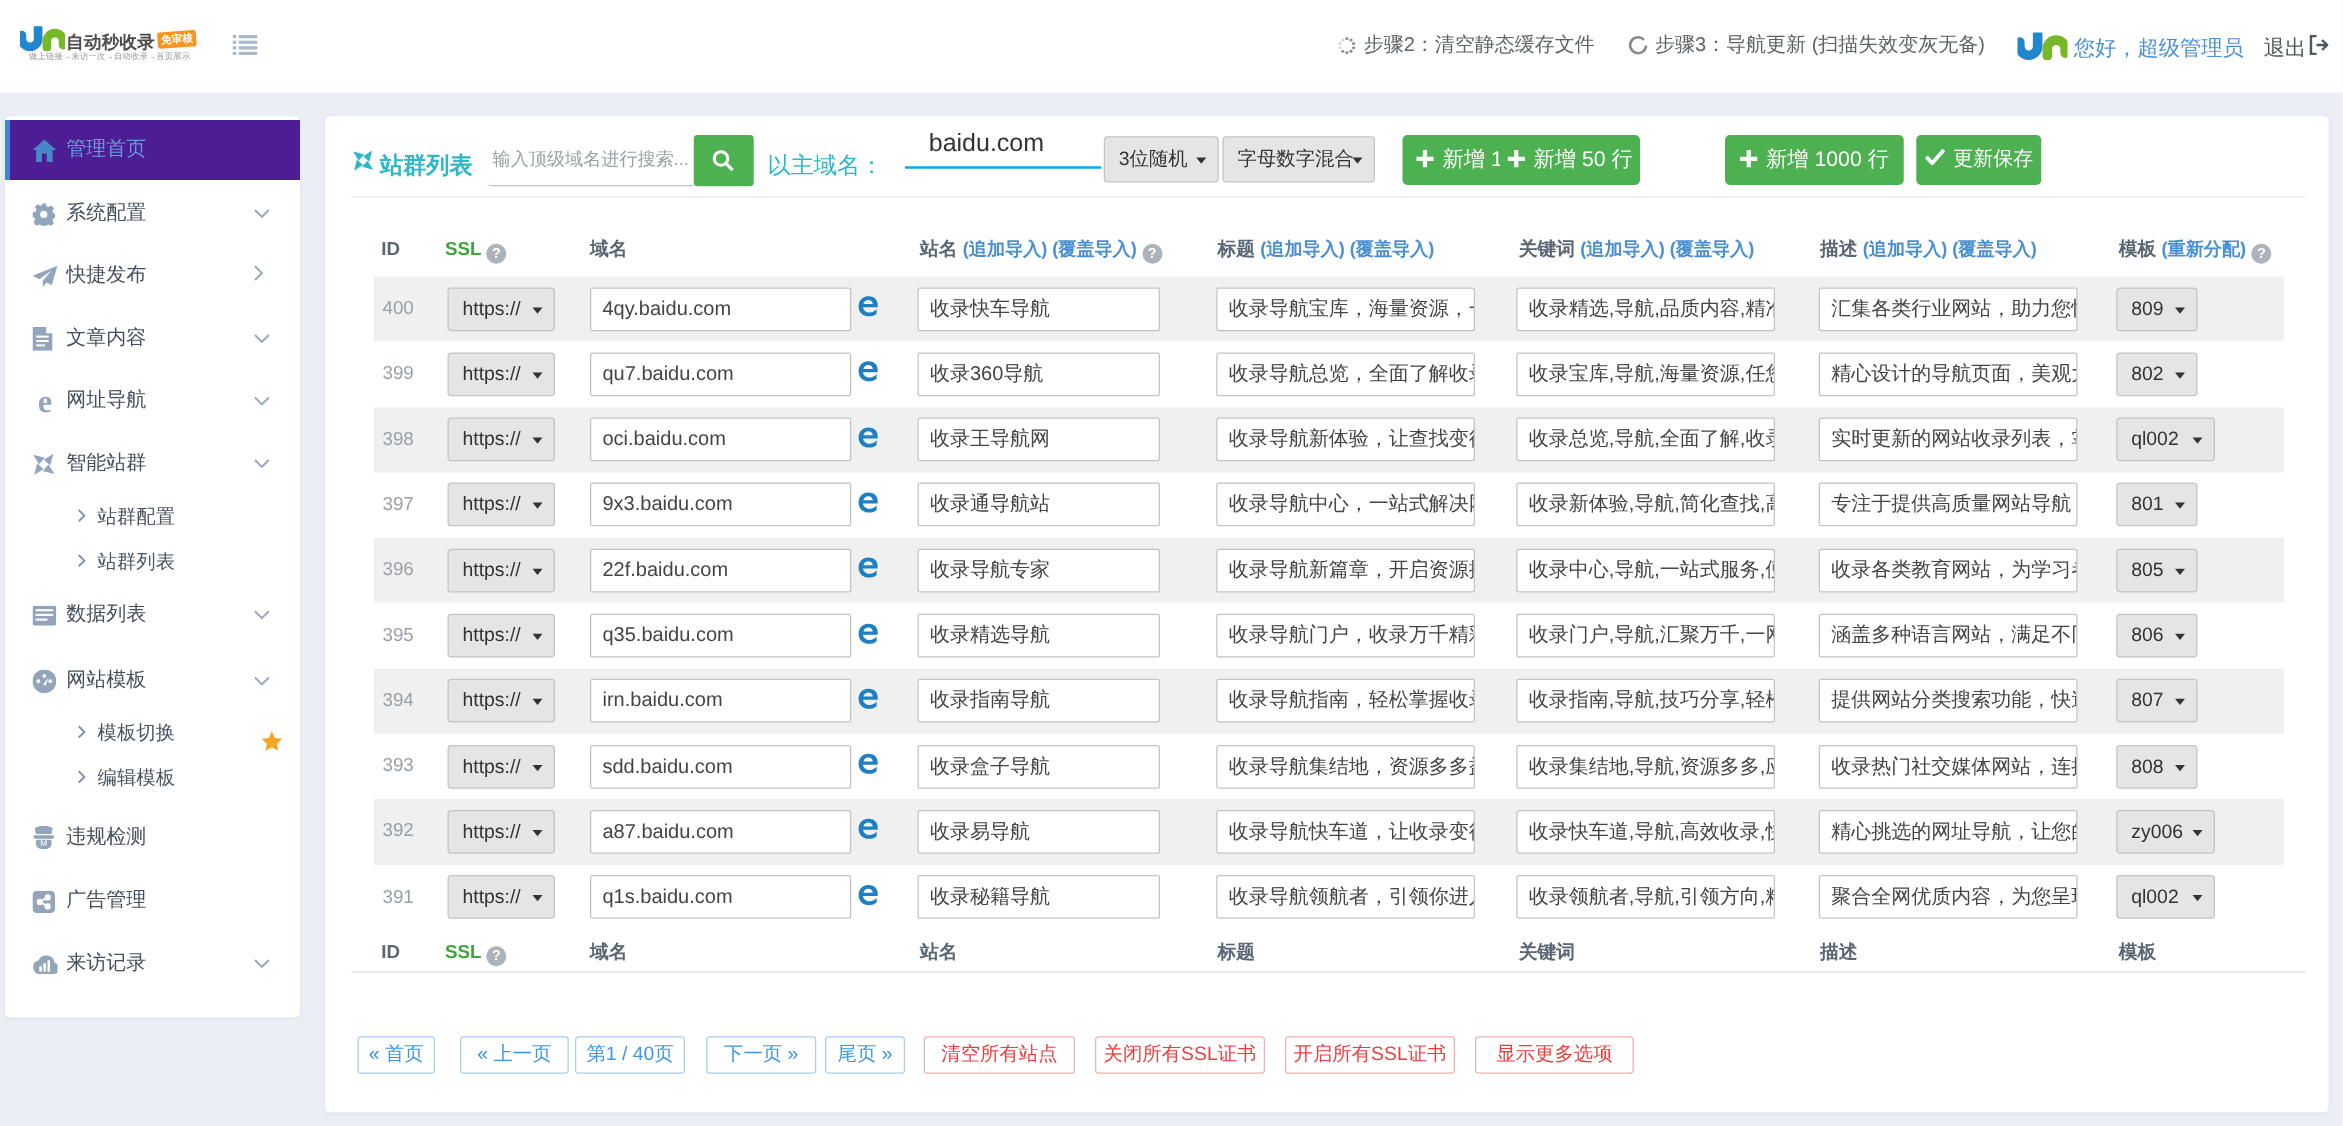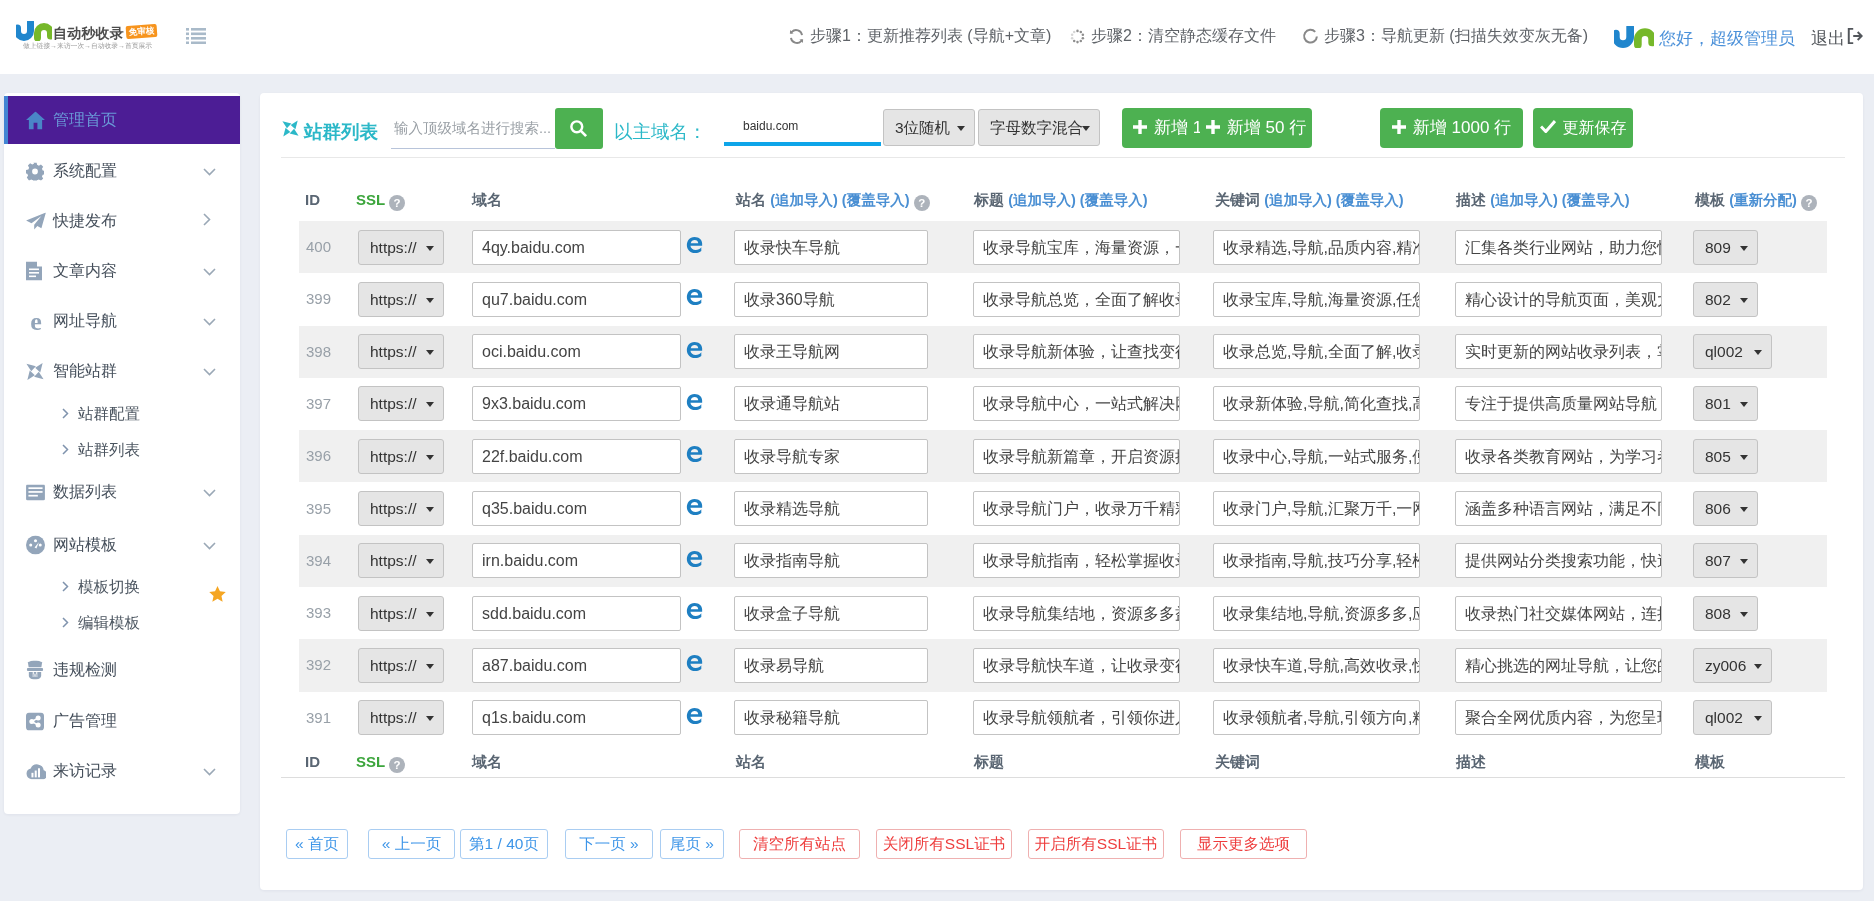--- a/index.html
+++ b/index.html
@@ -48,26 +48,20 @@
         <rect x="0" y="0" width="3" height="2.6"></rect>
         <rect x="5" y="0" width="15" height="2.6"></rect>
         <rect x="0" y="4.5" width="3" height="2.6"></rect>
         <rect x="5" y="4.5" width="15" height="2.6"></rect>
         <rect x="0" y="9" width="3" height="2.6"></rect>
         <rect x="5" y="9" width="15" height="2.6"></rect>
         <rect x="0" y="13.5" width="3" height="2.6"></rect>
         <rect x="5" y="13.5" width="15" height="2.6"></rect>
       </g>
     </svg>
-<div class="step" style="left:788px"><svg width="17" height="17" viewBox="0 0 20 20" style="margin-right:5px">
-        <path d="M16.5 8.5 A7 7 0 0 0 4.5 4.5 L3 6" stroke="#888" stroke-width="2.2" fill="none"></path>
-        <path d="M6.5 6.5 L2.2 6.8 L2.5 2.4 Z" fill="#888"></path>
-        <path d="M3.5 11.5 A7 7 0 0 0 15.5 15.5 L17 14" stroke="#888" stroke-width="2.2" fill="none"></path>
-        <path d="M13.5 13.5 L17.8 13.2 L17.5 17.6 Z" fill="#888"></path>
-      </svg>步骤1：更新推荐列表 (导航+文章)</div>
 <div class="step" style="left:1069px"><svg width="17" height="17" viewBox="0 0 20 20" style="margin-right:5px">
         <circle cx="10.0" cy="3.4" r="1.5" fill="#888" opacity="0.95"></circle>
         <circle cx="13.9" cy="4.7" r="1.5" fill="#888" opacity="0.95"></circle>
         <circle cx="16.3" cy="8.0" r="1.5" fill="#888" opacity="0.95"></circle>
         <circle cx="16.3" cy="12.0" r="1.5" fill="#888" opacity="0.95"></circle>
         <circle cx="13.9" cy="15.3" r="1.5" fill="#888" opacity="0.95"></circle>
         <circle cx="10.0" cy="16.6" r="1.5" fill="#888" opacity="0.95"></circle>
         <circle cx="6.1" cy="15.3" r="1.5" fill="#888" opacity="0.95"></circle>
         <circle cx="3.7" cy="12.0" r="1.5" fill="#888" opacity="0.35"></circle>
         <circle cx="3.7" cy="8.0" r="1.5" fill="#888" opacity="0.35"></circle>
@@ -268,21 +262,21 @@
     </svg>
 <div class="abs" style="left:44px;top:26px;font-size:18.5px;font-weight:bold;color:#2bb8c8;white-space:nowrap">站群列表</div>
 <div class="abs" style="left:131px;top:17px;width:164px;height:39px;border-bottom:1px solid #b8c4da;font-size:14.5px;color:#9aa0a6;line-height:36px;padding-left:3px;white-space:nowrap;overflow:hidden">输入顶级域名进行搜索...</div>
 <div class="abs" style="left:295px;top:15px;width:48px;height:41px;background:#4db151;border-radius:3px">
       <svg style="position:absolute;left:14px;top:11px" width="19" height="19" viewBox="0 0 20 20">
         <circle cx="8.2" cy="8.2" r="5.7" stroke="#fff" stroke-width="2.6" fill="none"></circle>
         <path d="M12.5 12.5 L18 18" stroke="#fff" stroke-width="2.8"></path>
       </svg>
     </div>
 <div class="abs" style="left:354px;top:26px;font-size:18.5px;font-weight:normal;color:#2bb8c8;white-space:nowrap">以主域名：</div>
-<div class="abs" style="left:464px;top:15px;width:157px;height:38px;border-bottom:4px solid #0ea5e9;font-size:12px;color:#333;line-height:36px;padding-left:19px">baidu.com</div>
+<div class="abs" style="left:464px;top:4px;width:157px;height:38px;border-bottom:2px solid #0ea5e9;font-size:20px;color:#333;line-height:36px;padding-left:19px">baidu.com</div>
 <div class="sel" style="left:623px;top:16px;width:92px;height:37px;line-height:35px">3位随机<span class="car" style="top:16px"></span></div>
 <div class="sel" style="left:718px;top:16px;width:122px;height:37px;line-height:35px">字母数字混合<span class="car" style="top:16px"></span></div>
 <div class="gbtn" style="left:862px;width:113px;top:15px"><svg width="14" height="14" viewBox="0 0 14 14" style="vertical-align:-1px;margin-right:7px">
         <path d="M7 0 V14 M0 7 H14" stroke="#fff" stroke-width="3.4"></path>
       </svg>新增 1 行</div>
 <div class="gbtn" style="left:940px;width:112px;top:15px"><svg width="14" height="14" viewBox="0 0 14 14" style="vertical-align:-1px;margin-right:7px">
         <path d="M7 0 V14 M0 7 H14" stroke="#fff" stroke-width="3.4"></path>
       </svg>新增 50 行</div>
 <div class="gbtn" style="left:1120px;width:143px;top:15px"><svg width="14" height="14" viewBox="0 0 14 14" style="vertical-align:-1px;margin-right:7px">
         <path d="M7 0 V14 M0 7 H14" stroke="#fff" stroke-width="3.4"></path>

